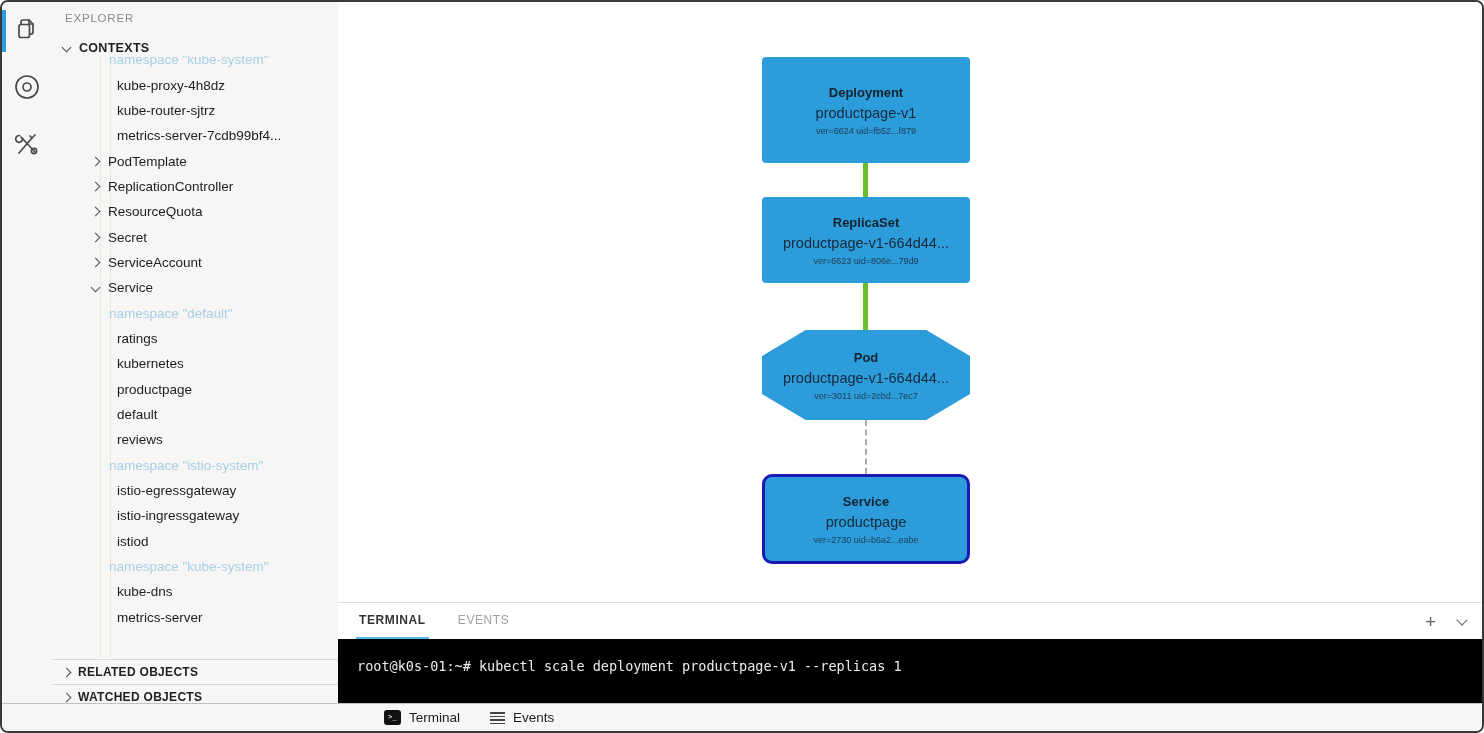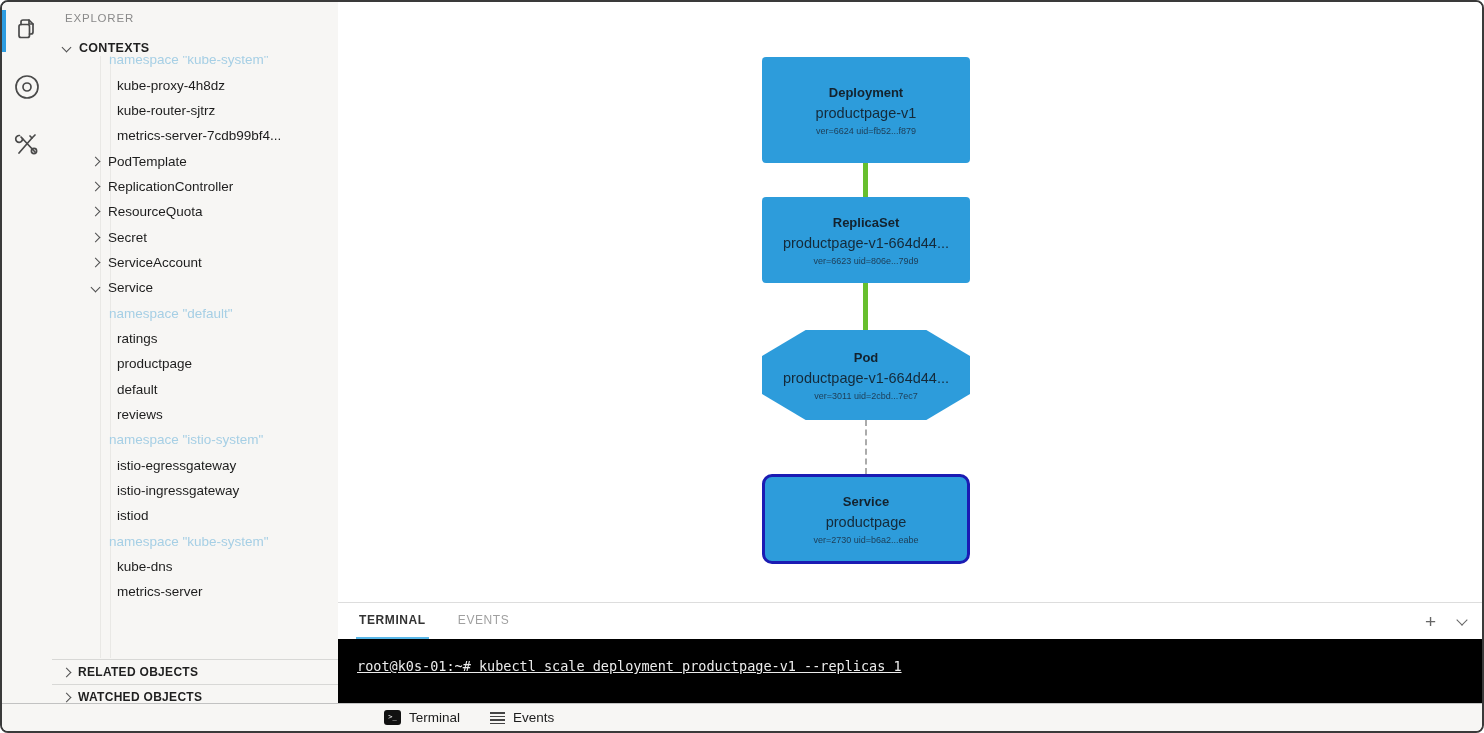--- a/index.html
+++ b/index.html
@@ -50,21 +50,21 @@
   
   .panel{position:absolute;left:336px;right:0;top:600px;height:103px;background:#fff;border-top:1px solid #ddd;box-sizing:border-box;}
   .tabbar{position:relative;height:36px;display:flex;align-items:stretch;padding-left:18px;}
   .tab{display:flex;align-items:center;margin-right:26px;padding:0 3px;font-size:12px;letter-spacing:.6px;color:#a0a0a0;
     border-bottom:2.5px solid transparent;cursor:default;}
   .tab.active{color:#333;font-weight:bold;border-bottom-color:var(--tab-underline);}
   .panel-actions{position:absolute;right:16px;top:0;height:36px;display:flex;align-items:center;gap:22px;color:#666;}
   .plus{font-size:19px;line-height:1;font-weight:400;}
   .panel-actions .chev{border-color:#666;width:7px;height:7px;margin-top:-3px;}
   .term{position:absolute;left:0;right:0;top:36px;bottom:0;background:#000;color:#ececec;
-    font-family:"DejaVu Sans Mono","Liberation Mono",monospace;font-size:13.5px;padding:19px 7px 0 19px;box-sizing:border-box;white-space:pre;text-decoration:underline;}
+    font-family:"DejaVu Sans Mono","Liberation Mono",monospace;font-size:13.5px;padding:19px 7px 0 19px;box-sizing:border-box;white-space:pre;}
   
   .statusbar{position:absolute;left:0;right:0;bottom:0;height:28px;background:#f7f6f4;border-top:1px solid #c2c2c2;
     display:flex;align-items:center;box-sizing:border-box;padding-left:382px;gap:30px;}
   .status-item{display:flex;align-items:center;gap:8px;font-size:13.5px;color:#1d1d1d;}
   .ico-term{display:inline-flex;align-items:center;justify-content:center;width:17px;height:15px;background:#111;border-radius:3px;
     color:#fff;font-family:"DejaVu Sans Mono",monospace;font-size:7px;line-height:1;}
   .ico-events{display:inline-block;width:15px;height:12px;background:repeating-linear-gradient(to bottom,#444 0 1.6px,transparent 1.6px 3.6px);}
 </style>
 </head>
 <body>
@@ -146,20 +146,23 @@
           </div>
           <div class="trow kind-expanded">
             <span class="chev down"></span>
             <span>Service</span>
           </div>
           <div class="trow namespace">
             <span>namespace "default"</span>
           </div>
           <div class="trow leaf">
             <span>ratings</span>
+          </div>
+          <div class="trow leaf">
+            <span>kubernetes</span>
           </div>
           <div class="trow leaf">
             <span>productpage</span>
           </div>
           <div class="trow leaf">
             <span>default</span>
           </div>
           <div class="trow leaf">
             <span>reviews</span>
           </div>

